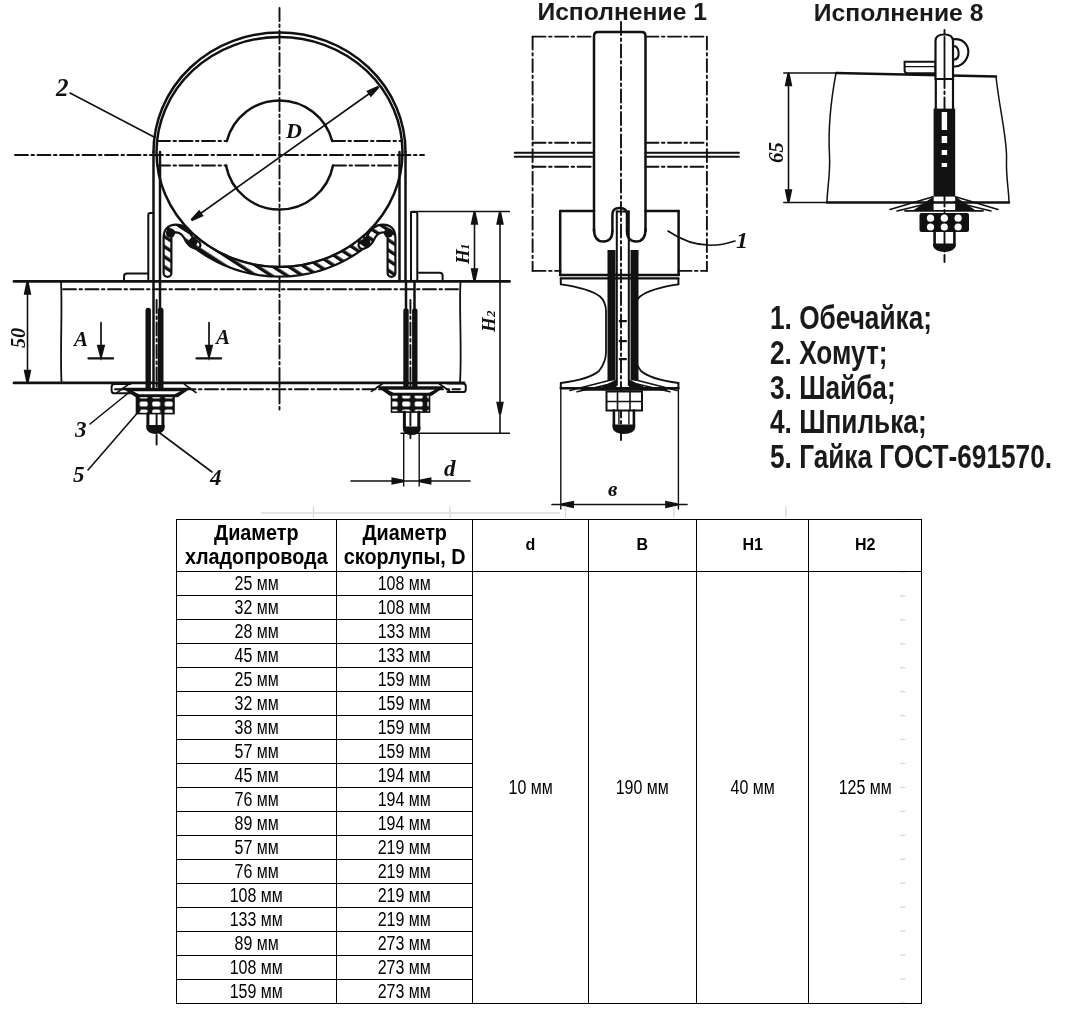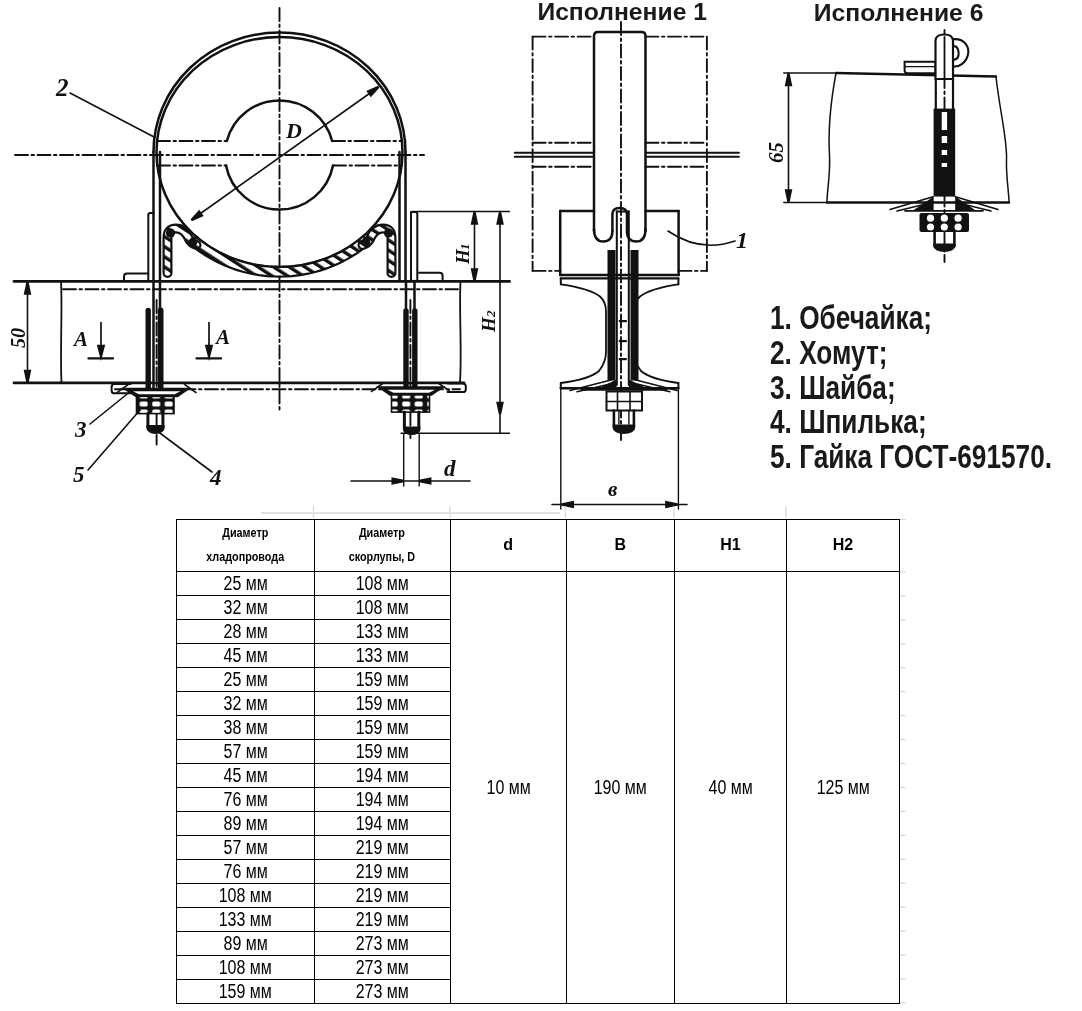--- a/index.html
+++ b/index.html
@@ -3,21 +3,21 @@
 <style>
 html,body{margin:0;padding:0;background:#fff;}
 body{width:1082px;height:1011px;position:relative;font-family:"Liberation Sans",sans-serif;}
 .ttl{position:absolute;font-weight:bold;color:#1a1a1a;white-space:nowrap;font-size:24.7px;}
 .lst{position:absolute;left:770.3px;top:300px;font-weight:bold;color:#1a1a1a;font-size:34px;
   line-height:34.8px;transform:scaleX(0.771);transform-origin:left top;white-space:nowrap;}
 table{position:absolute;left:176px;top:519px;border-collapse:collapse;table-layout:fixed;
   color:#000;}
 td,th{border:1.8px solid #000;padding:0;text-align:center;vertical-align:middle;
   font-size:20px;overflow:hidden;}
-th{font-size:12px;height:50.5px;line-height:24.5px;}
+th{font-size:22px;height:50.5px;line-height:24.5px;}
 td{height:23px;text-align:center;}
 .z{display:inline-block;transform:scaleX(0.8);white-space:nowrap;}
 th .z{transform:scaleX(0.9);}
 th.s{font-size:16px;}
 </style></head>
 <body>
 <svg width="1082" height="1011" viewBox="0 0 1082 1011" style="position:absolute;left:0;top:0">
 <defs>
 <pattern id="hat" width="8.5" height="8.5" patternUnits="userSpaceOnUse" patternTransform="rotate(-57)">
 <rect width="8.5" height="8.5" fill="white"></rect>
@@ -258,21 +258,21 @@
       <line x1="900" y1="519.5" x2="905.5" y2="519.5"></line>
       <line x1="313.5" y1="506" x2="313.5" y2="518"></line>
       <line x1="450" y1="506" x2="450" y2="518"></line>
       <line x1="565.5" y1="506" x2="565.5" y2="518"></line>
       <line x1="674" y1="506" x2="674" y2="518"></line>
       <line x1="786" y1="506" x2="786" y2="518"></line>
       <line x1="261" y1="513" x2="560" y2="513"></line>
     </g>
 </svg>
 <div class="ttl" style="left:537.4px;top:-2.3px;">Исполнение 1</div>
-<div class="ttl" style="left:813.8px;top:-1px;">Исполнение 6</div>
+<div class="ttl" style="left:813.8px;top:-1px;">Исполнение 8</div>
 <div class="lst">1. Обечайка;<br>2. Хомут;<br>3. Шайба;<br>4. Шпилька;<br>5. Гайка ГОСТ-691570.</div>
 <table>
 <colgroup>
       <col style="width:137.5px">
       <col style="width:136.5px">
       <col style="width:115.5px">
 <col style="width:108.5px">
       <col style="width:112px">
       <col style="width:113px">
     </colgroup>

